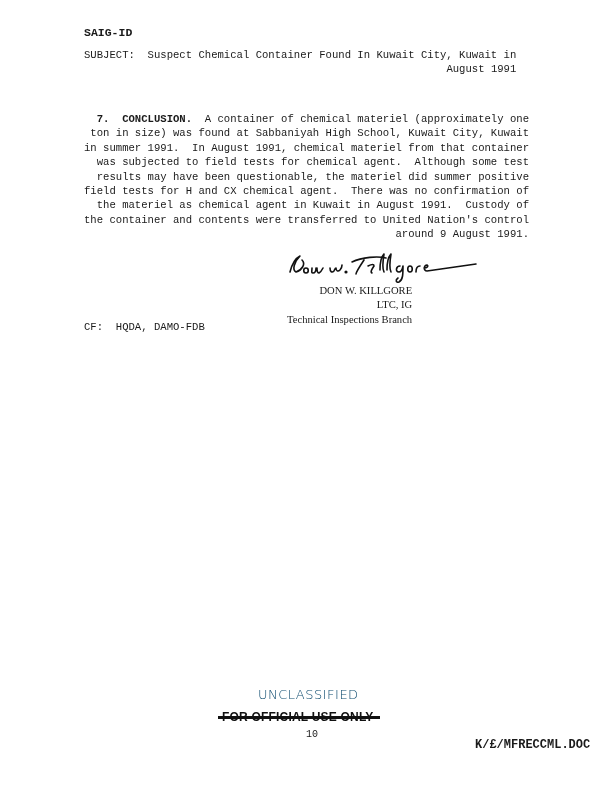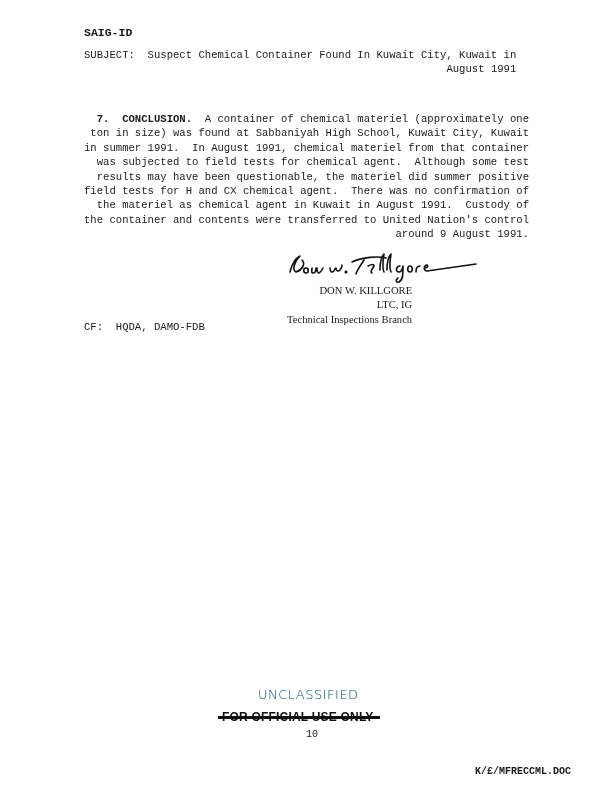--- a/index.html
+++ b/index.html
@@ -11,21 +11,21 @@
   #office { left:84px; top:26px; font-size:11.5px; font-weight:bold; }
   #subject { left:84px; top:48px; }
   #para { left:84px; top:112px; }
   #sig { left:286px; top:248px; }
   #signer { left:287px; top:284px;font-family:Liberation Serif, serif; }
   #cf { left:84px; top:320px; }
   #uncl { left:258px; top:687px; font-family:"DejaVu Sans", sans-serif; font-size:13px; letter-spacing:0.5px; color:#0c4a6e; font-weight:300; }
   #fouo { left:222px; top:710px; font-family:"Liberation Sans", sans-serif; font-weight:bold; font-size:12px; color:#111; letter-spacing:0.2px; }
   #fouo .strike { position:absolute; left:-4px; right:-6px; top:6px; height:3px; background:#111; }
   #page { left:306px; top:712px; font-size:10px;margin-top:16px; }
-  #file { left:475px; top:738px; font-size:10px; font-weight:bold;margin-top:27px; }
+  #file { left:475px; top:738px; font-size:12px; font-weight:bold; }
 </style>
 </head>
 <body>
 
 <div class="abs mono" id="office">SAIG-ID</div>
 
 <div class="abs mono" id="subject"><span>SUBJECT:</span>  <span>Suspect Chemical Container Found In Kuwait City, Kuwait in</span>
 <span>August 1991</span></div>
 
 <div class="abs mono" id="para"><span class="bold">7.</span>  <span class="bold">CONCLUSION.</span>  <span>A container of chemical materiel (approximately one</span>

